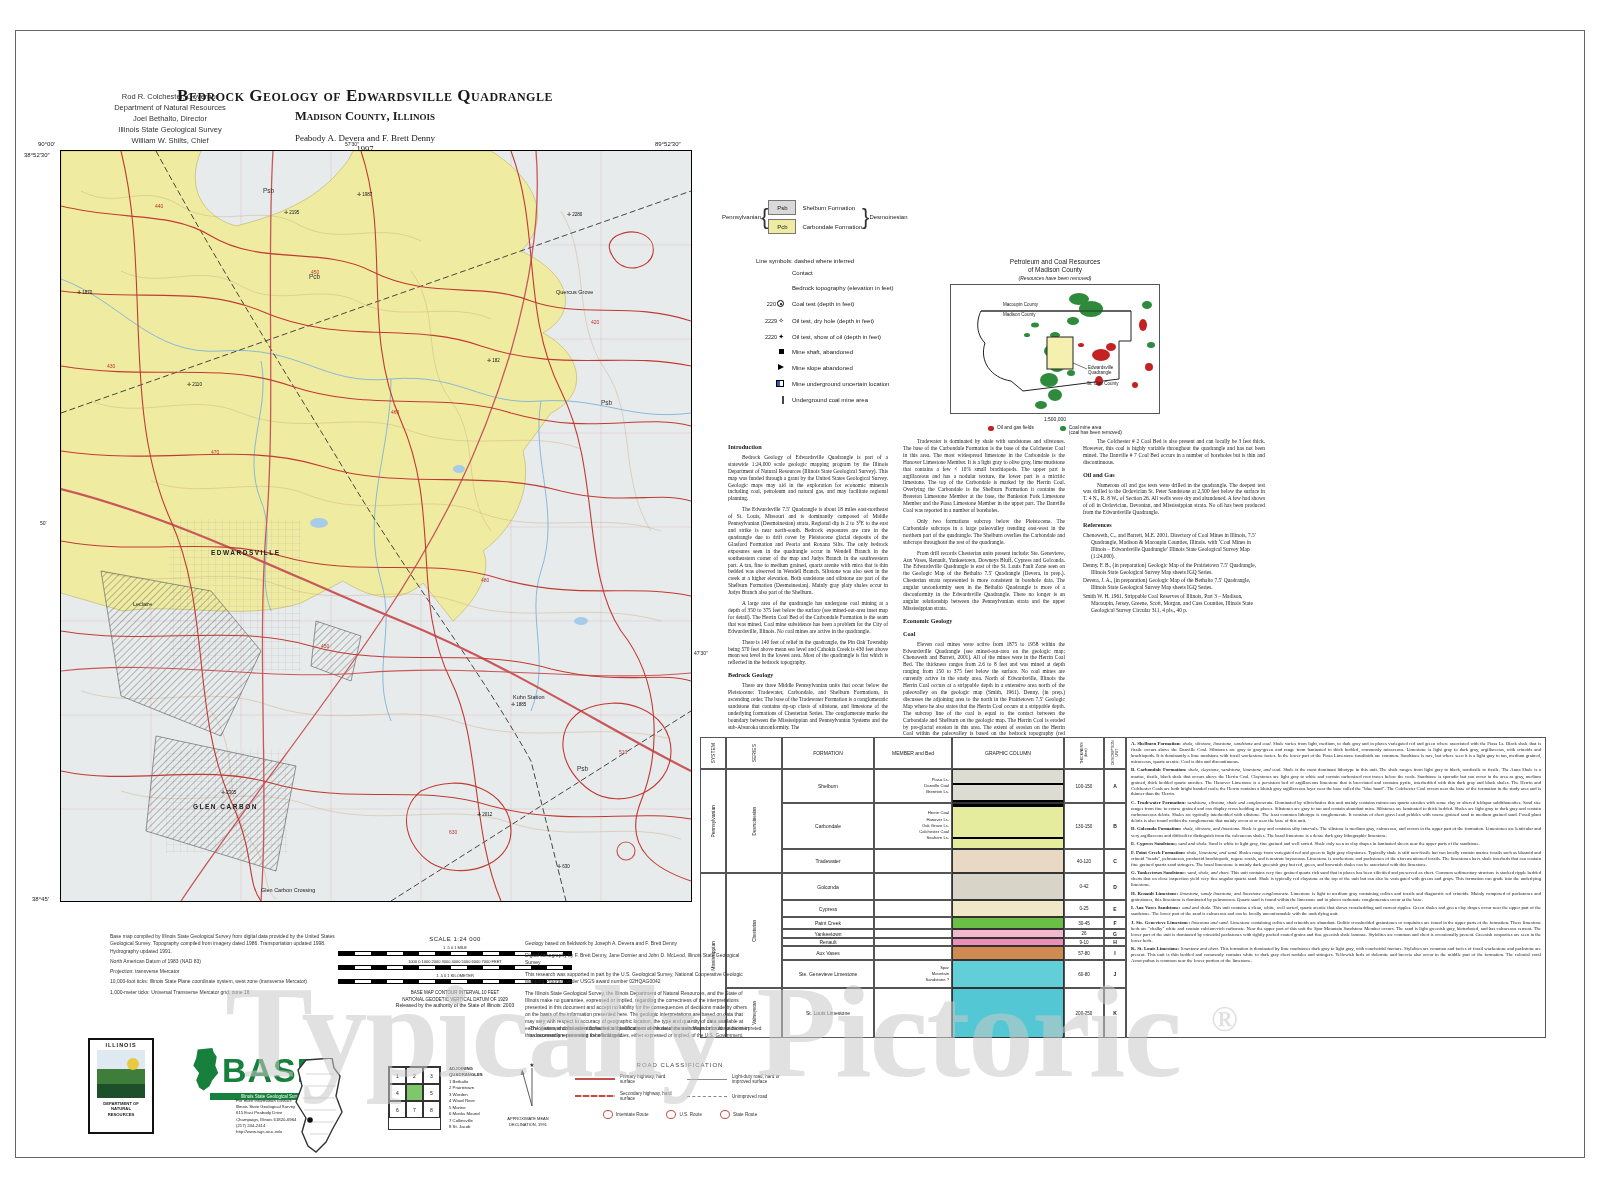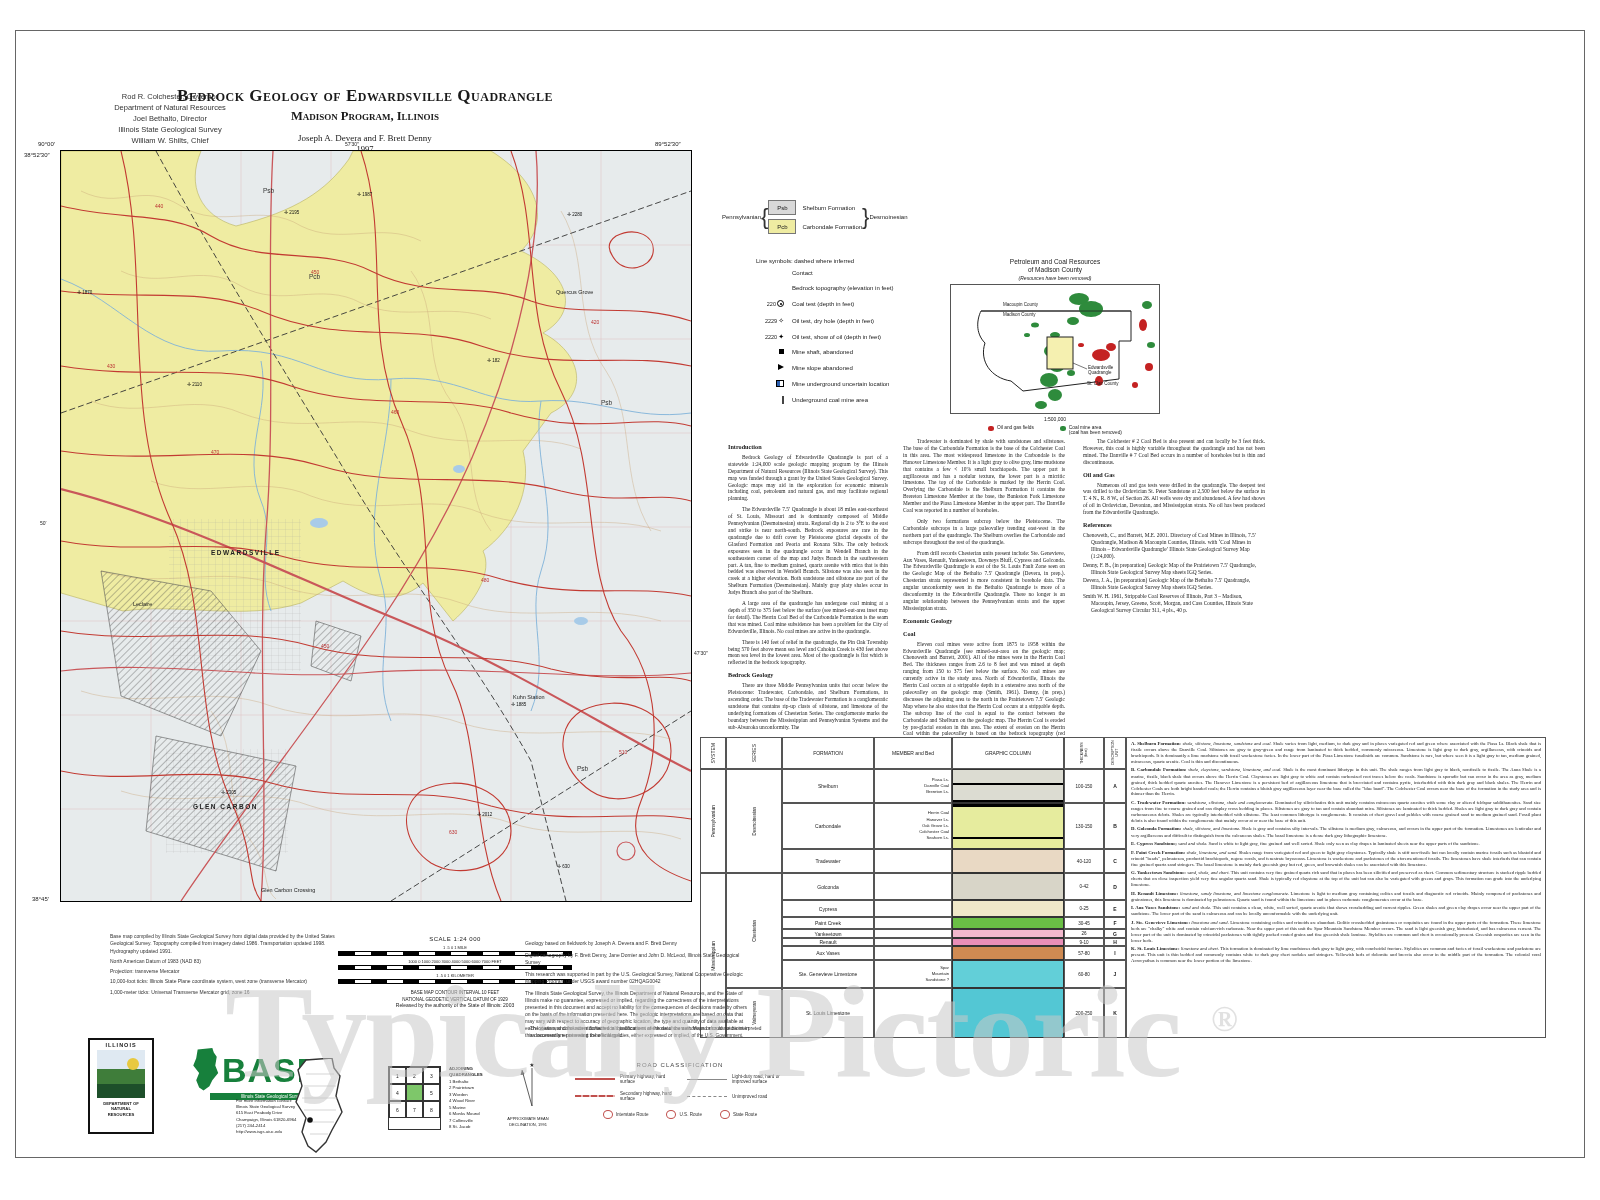--- a/index.html
+++ b/index.html
@@ -144,22 +144,22 @@
 
 <div id="hdr-credits" class="abs">
     <div>Rod R. Colchester, Governor</div>
     <div>Department of Natural Resources</div>
     <div>Joel Bethalto, Director</div>
     <div>Illinois State Geological Survey</div>
     <div>William W. Shilts, Chief</div>
   </div>
 <div id="title-block" class="abs">
   <div id="title-main">Bedrock Geology of Edwardsville Quadrangle</div>
-  <div id="title-sub">Madison Program, Illinois</div>
-  <div id="title-authors">Joseph A. Devera and F. Brett Denny</div>
+  <div id="title-sub">Madison County, Illinois</div>
+  <div id="title-authors">Peabody A. Devera and F. Brett Denny</div>
   <div id="title-year">1997</div>
 </div>
 
 <div id="map" class="abs">
   <svg width="630" height="750" viewBox="0 0 630 750">
     <defs>
       <pattern id="hatch" width="5" height="5" patternUnits="userSpaceOnUse" patternTransform="rotate(45)">
         <rect width="5" height="5" fill="none"></rect>
           <line x1="0" y1="0" x2="0" y2="5" stroke="#444" stroke-width="0.7"></line>
       </pattern>

